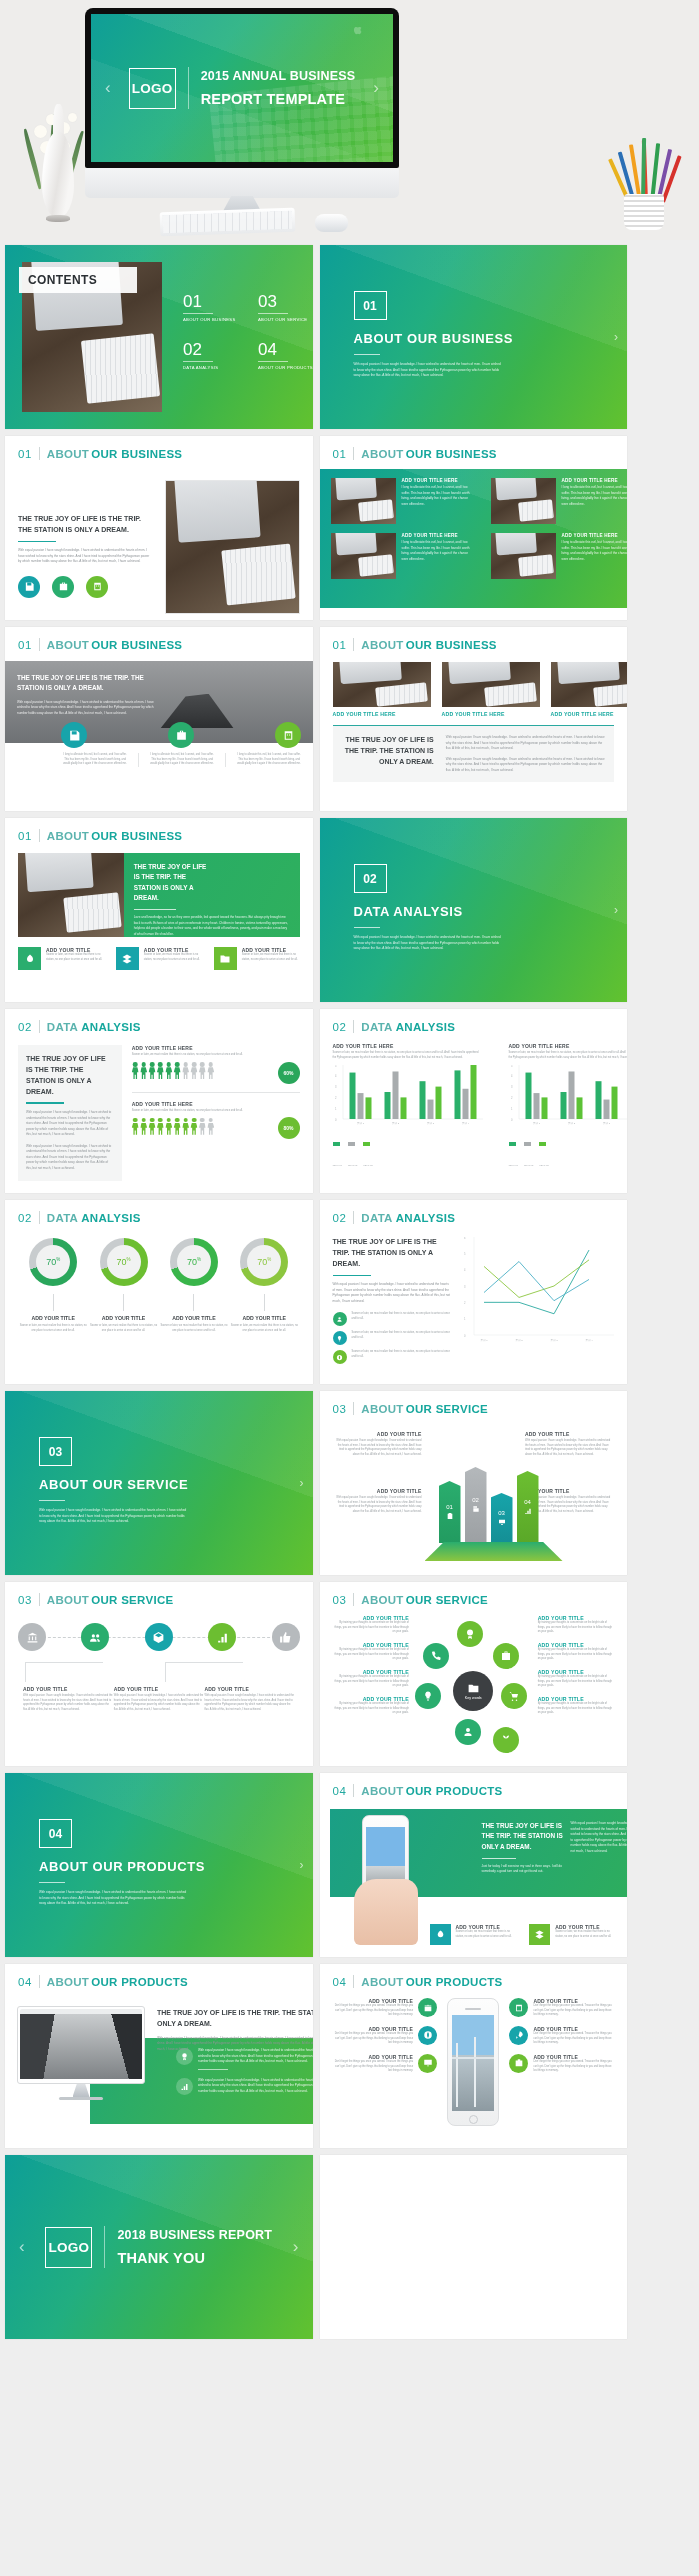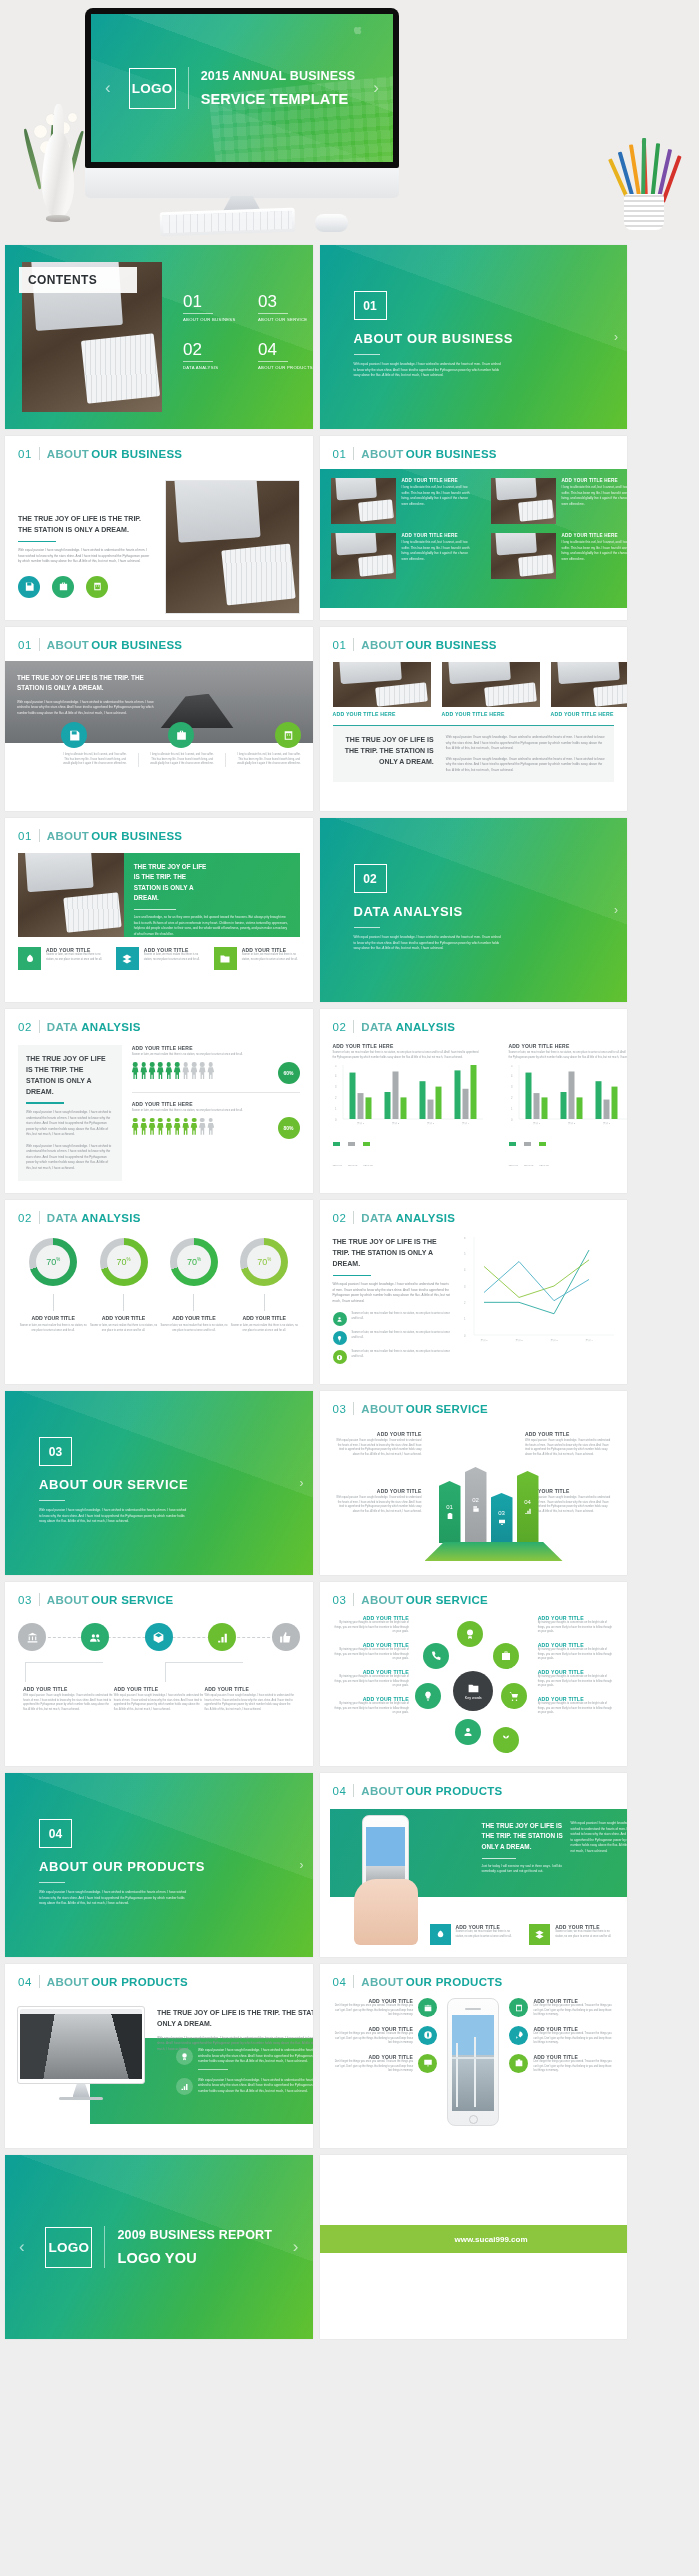--- a/index.html
+++ b/index.html
@@ -186,21 +186,21 @@
         </svg>
         <div class="arrow-l">‹</div>
         <div class="arrow-r">›</div>
         <div class="hero-center">
           <div class="logo-box">
             <span>LOGO</span>
           </div>
           <div class="logo-sep"></div>
           <div class="hero-titles">
             <div class="hero-t1">2015 ANNUAL BUSINESS</div>
-            <div class="hero-t2">SERVICE TEMPLATE</div>
+            <div class="hero-t2">REPORT TEMPLATE</div>
           </div>
         </div>
       </div>
     </div>
     <div class="imac-neck"></div>
     <div class="imac-stand"></div>
     <div class="imac-base"></div>
   </div>
 
   <div class="keyboard"></div>
@@ -1117,29 +1117,28 @@
   </div>
 
   <div class="row">
     <div class="slide green-full">
       <div class="hero-center">
         <div class="logo-box">
           <span>LOGO</span>
         </div>
         <div class="logo-sep"></div>
         <div class="hero-titles">
-          <div class="hero-t1">2009 BUSINESS REPORT</div>
-          <div class="hero-t2">LOGO YOU</div>
+          <div class="hero-t1">2018 BUSINESS REPORT</div>
+          <div class="hero-t2">THANK YOU</div>
         </div>
       </div>
       <div class="arrow-l">‹</div>
       <div class="arrow-r">›</div>
     </div>
 
     <div class="slide">
       <div style="position:absolute;top:70px;left:0;">
-        <div class="footer-band band-bot">www.sucai999.com</div>
       </div>
     </div>
   </div>
 
 </div>
 
 
 </body></html>

